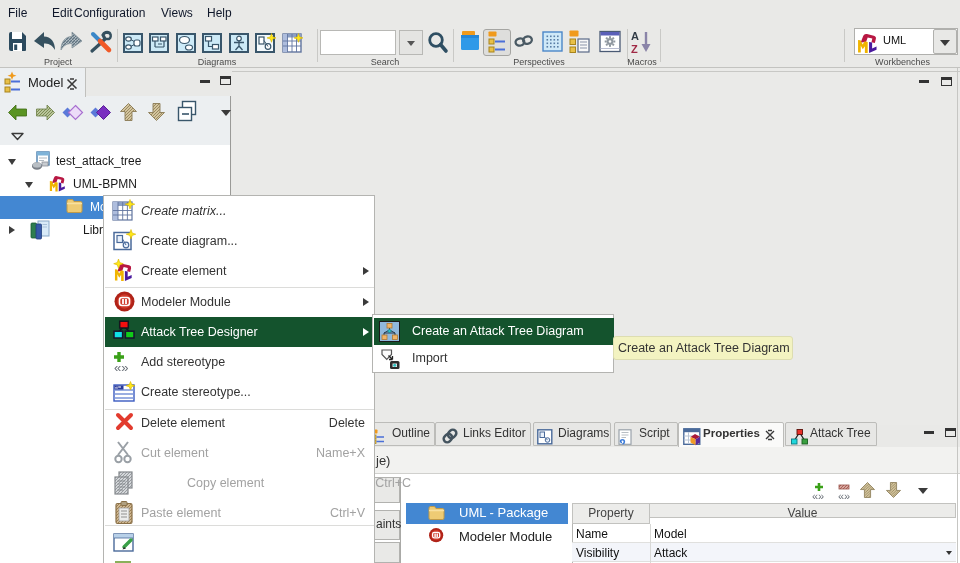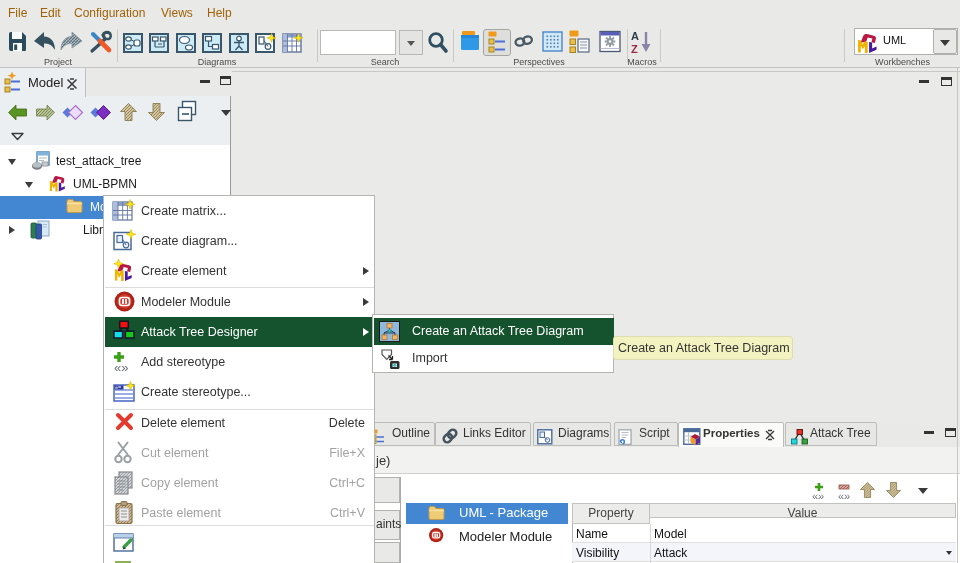--- a/index.html
+++ b/index.html
@@ -1,21 +1,21 @@
 <!DOCTYPE html>
 <html><head>
 <meta charset="utf-8">
 <style>
 * { margin:0; padding:0; box-sizing:border-box; }
 html,body { width:960px; height:563px; overflow:hidden; }
 body { font-family:"Liberation Sans", sans-serif; background:#e9e9e7; position:relative; color:#2d2d2d; }
 .abs { position:absolute; }
 svg { position:absolute; overflow:visible; }
 #menubar { left:0; top:0; width:960px; height:27px; background:#e9e9e7; }
-#menubar span { position:absolute; top:6px; font-size:12px; color:#a16207; }
+#menubar span { position:absolute; top:6px; font-size:12px; color:#0f172a; }
 #toolbar { left:0; top:27px; width:960px; height:41px; background:#e9e9e7; border-bottom:1px solid #c3c3c0; }
 .glabel { position:absolute; top:30px; font-size:9px; color:#4a4a4a; text-align:center; }
 .vsep { position:absolute; top:2px; height:33px; width:1px; background:#c9c9c6; }
 
 #lpanel { left:0; top:68px; width:231px; height:495px; background:#eceff1; border-right:1px solid #9a9a97; }
 #ltree { position:absolute; left:0; top:77px; width:230px; height:418px; background:#ffffff; }
 .trow { position:absolute; left:0; width:230px; height:23px; font-size:12px; color:#1a1a1a; }
 .trow .lbl { position:absolute; top:4px; }
 .exp { position:absolute; width:0; height:0; }
 .exp.open { border-top:6px solid #3c3c3c; border-left:4.5px solid transparent; border-right:4.5px solid transparent; }
@@ -43,21 +43,21 @@
 #smenu .mi .txt { left:38px; top:6px; }
 
 #tooltip { left:613px; top:336px; height:24px; background:#f3f3c1; border:1px solid #ddddb0; border-radius:3px; z-index:12; font-size:12.5px; color:#333; line-height:22px; padding:0 2px 0 4px; white-space:nowrap; }
 .minbtn { position:absolute; width:10px; height:3px; background:#333; }
 .maxbtn { position:absolute; width:11px; height:9px; border:1px solid #333; border-top:3px solid #333; }
 </style>
 </head>
 <body>
 <div id="menubar" class="abs">
   <span style="left:8px;">File</span>
-  <span style="left:40px;">Edit</span>
+  <span style="left:52px;">Edit</span>
   <span style="left:74px;">Configuration</span>
   <span style="left:161px;">Views</span>
   <span style="left:207px;">Help</span>
 </div>
 <div id="toolbar" class="abs">
   <div class="glabel" style="left:28px; width:60px;">Project</div>
   <div class="glabel" style="left:187px; width:60px;">Diagrams</div>
   <div class="glabel" style="left:355px; width:60px;">Search</div>
   <div class="glabel" style="left:507px; width:64px;">Perspectives</div>
   <div class="glabel" style="left:612px; width:60px;">Macros</div>
@@ -449,21 +449,21 @@
       <path d="M1,5.5 H16" stroke="#f8e0a0" stroke-width="1.5"></path>
   </svg>
   <svg style="left:196px; top:102px;" width="17" height="17" viewBox="0 0 24 24">
     <circle cx="11.5" cy="11.5" r="10" fill="#b02318"></circle>
     <circle cx="11.5" cy="11.5" r="7.2" fill="#cf3a2a"></circle>
     <rect x="6.5" y="7.5" width="10" height="8" rx="2.5" fill="none" stroke="#ffffff" stroke-width="1.8"></rect>
     <path d="M10,9 V14 M13,9 V14" stroke="#ffffff" stroke-width="2"></path>
   </svg>
 </div>
 <div id="cmenu" class="abs">
-  <div class="mi" style="top:0px;">
+  <div class="mi" style="top:0px;font-style:italic;">
       <span class="txt">Create matrix...</span>
     </div>
   <div class="mi" style="top:30px;padding-left:21px;">
       <span class="txt">Create diagram...</span>
     </div>
   <div class="mi" style="top:60px;">
       <span class="txt">Create element</span>
       <span class="arr"></span>
     </div>
   <div class="msep" style="top:91px;"></div>
@@ -481,23 +481,23 @@
   <div class="mi" style="top:181px;">
       <span class="txt">Create stereotype...</span>
     </div>
   <div class="msep" style="top:213px;"></div>
   <div class="mi" style="top:212px;">
       <span class="txt">Delete element</span>
       <span class="sc">Delete</span>
     </div>
   <div class="mi dis" style="top:242px;">
       <span class="txt">Cut element</span>
-      <span class="sc">File+X</span>
-    </div>
-  <div class="mi dis" style="top:272px;">
+      <span class="sc">Name+X</span>
+    </div>
+  <div class="mi dis" style="top:272px;margin-left:46px;">
       <span class="txt">Copy element</span>
       <span class="sc">Ctrl+C</span>
     </div>
   <div class="mi dis" style="top:302px;">
       <span class="txt">Paste element</span>
       <span class="sc">Ctrl+V</span>
     </div>
   <div class="msep" style="top:329px;"></div>
 
   <svg style="left:8px; top:3px;" width="24" height="24" viewBox="0 0 24 24">

